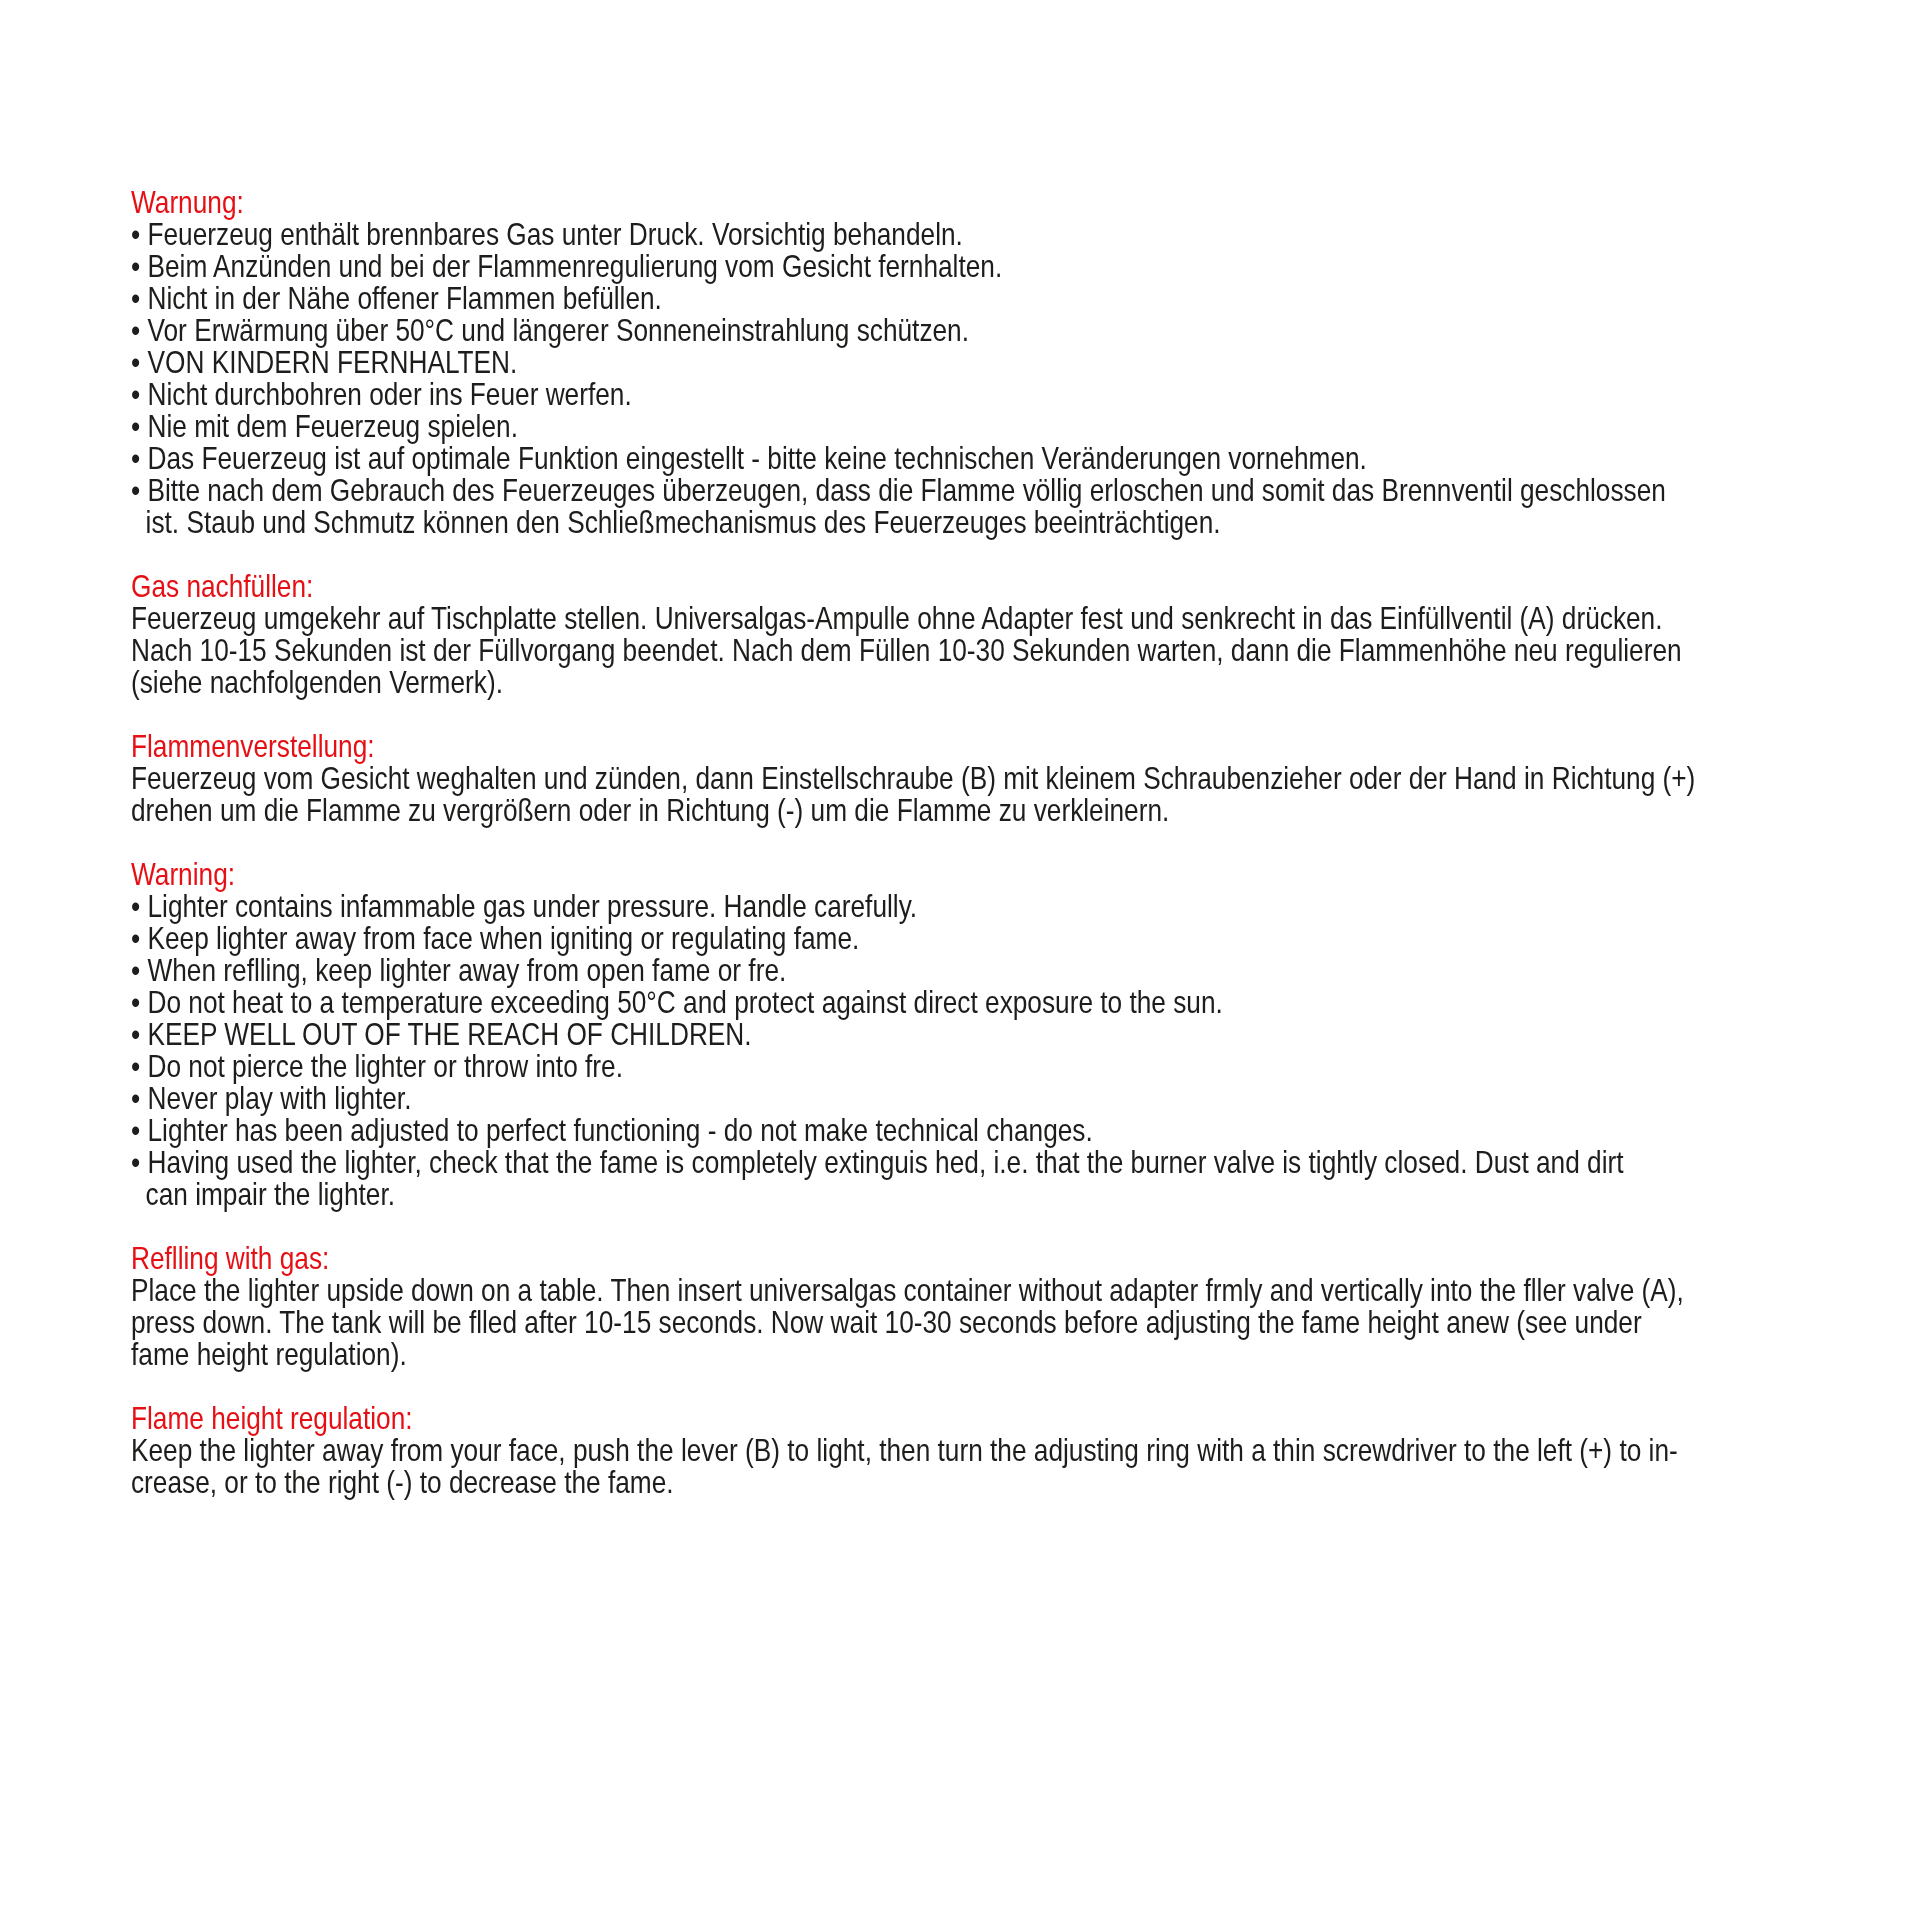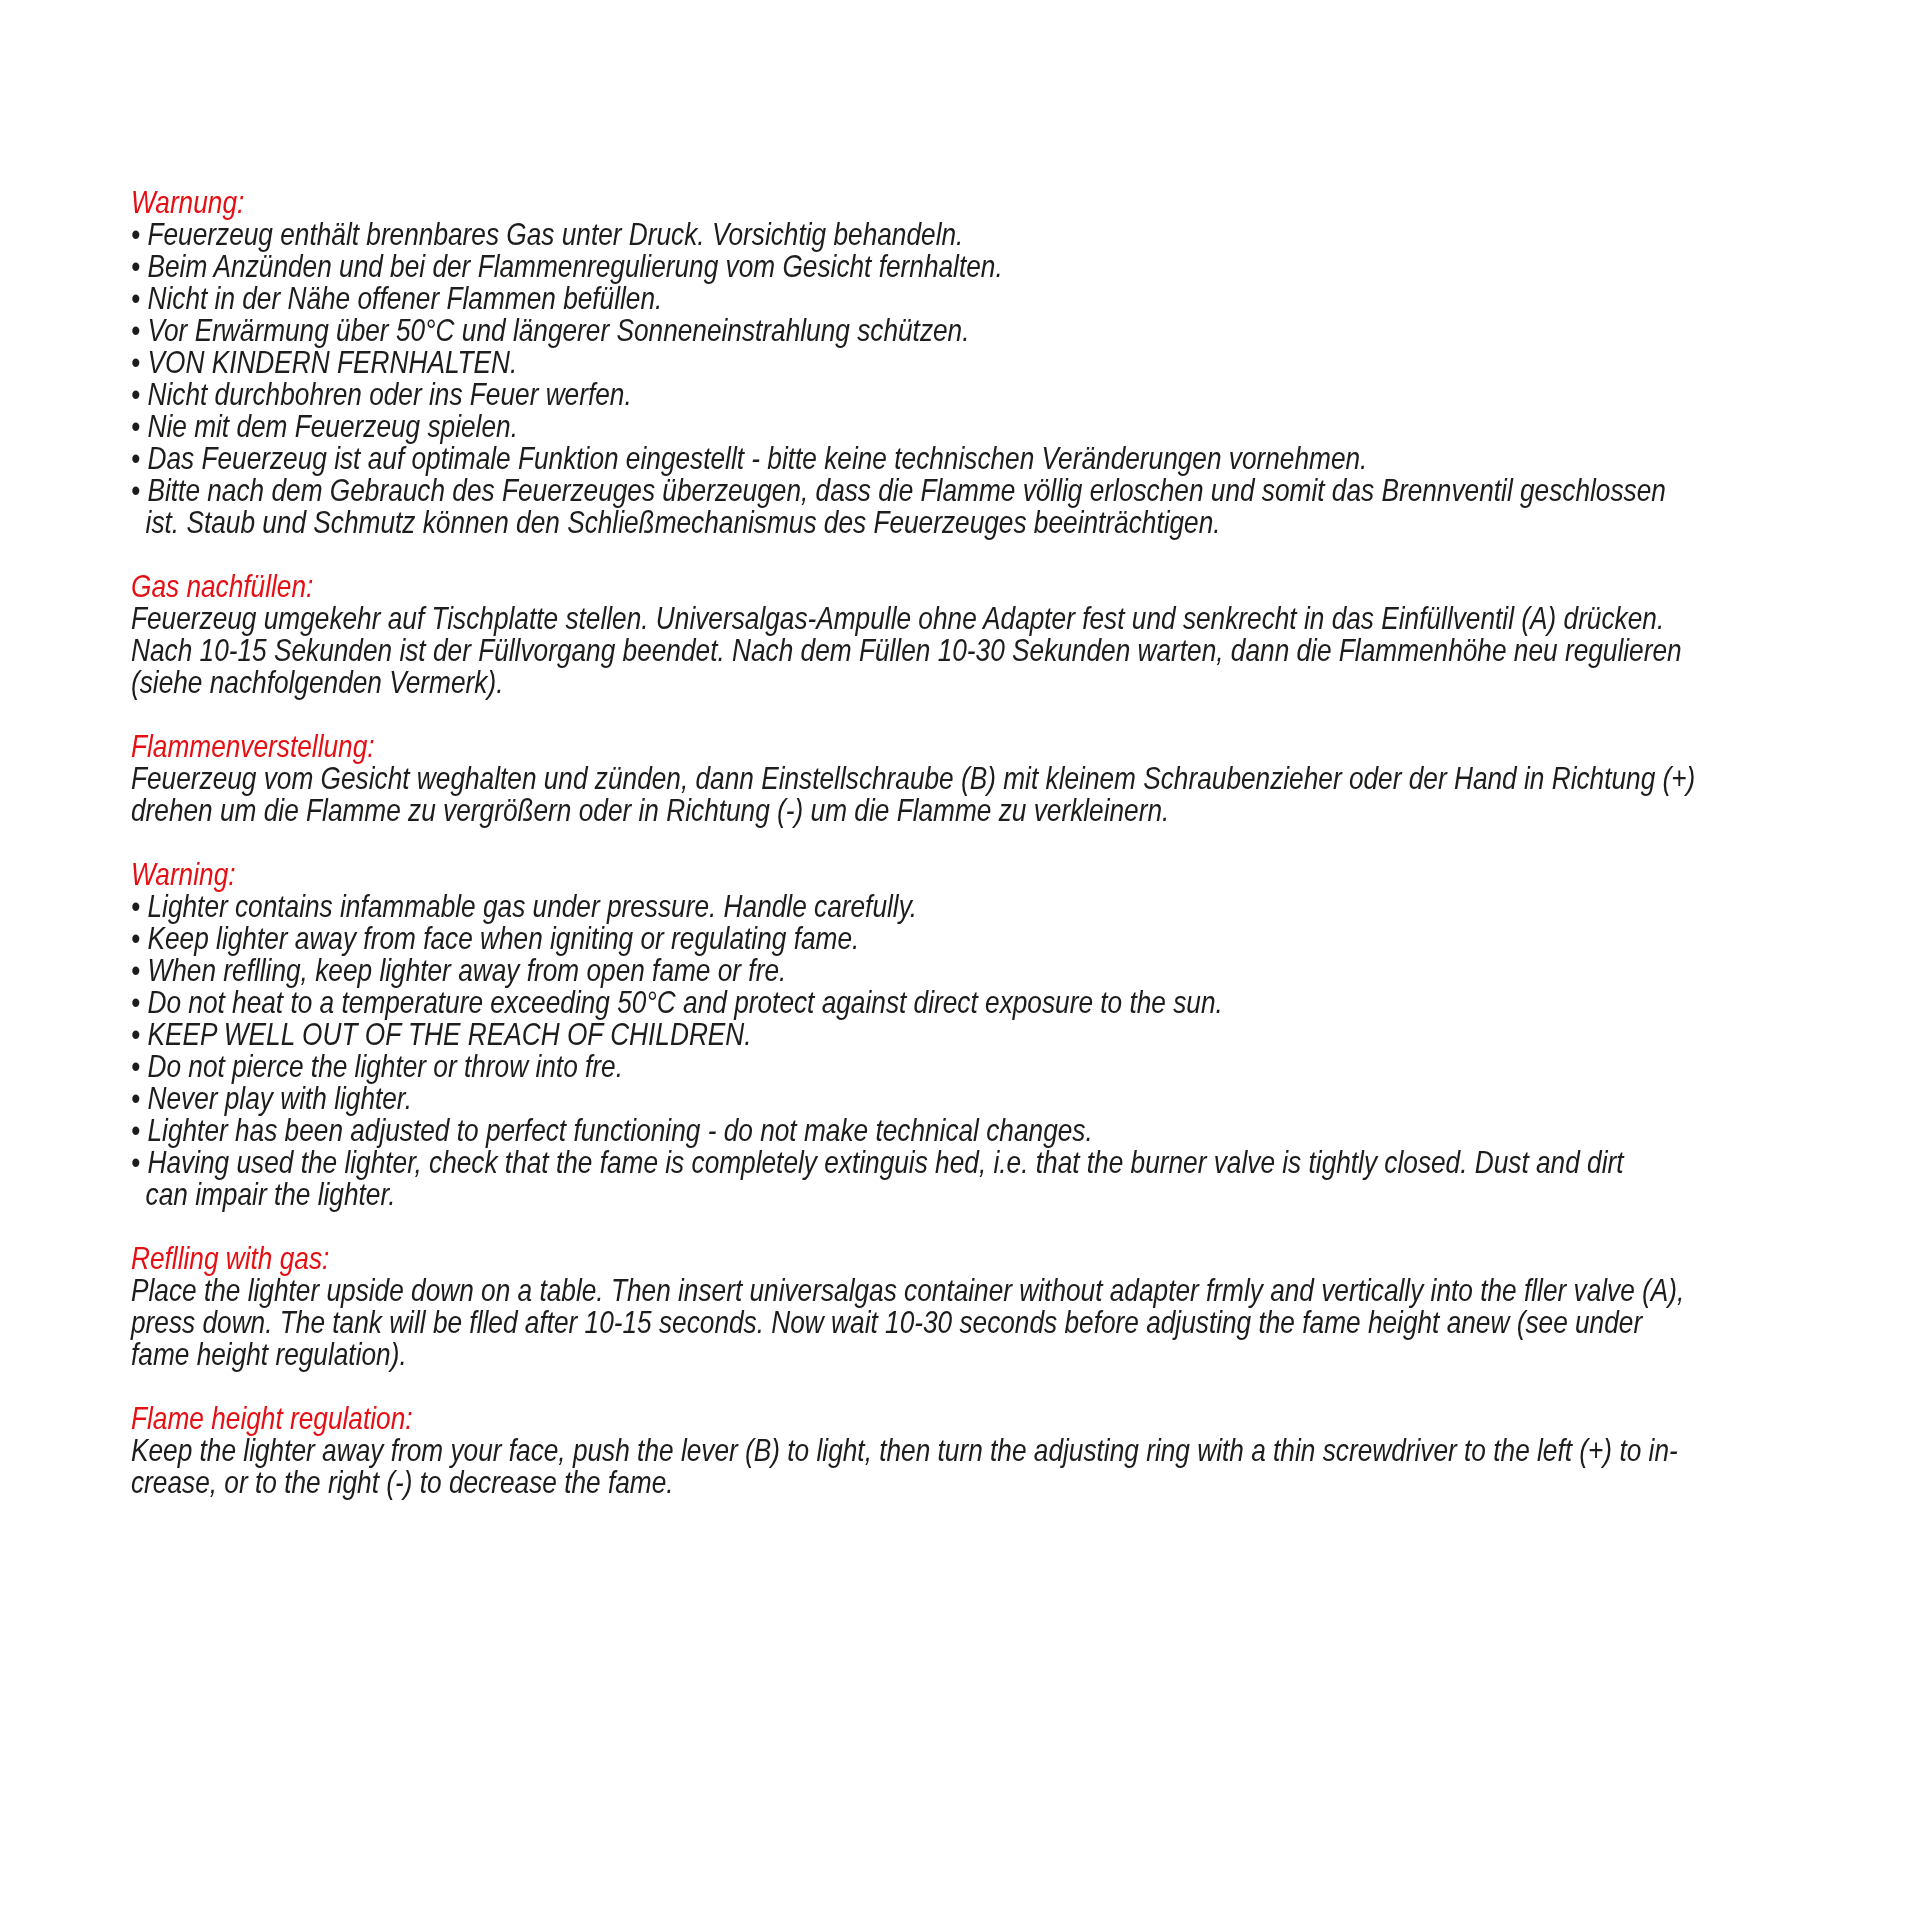--- a/index.html
+++ b/index.html
@@ -15,21 +15,20 @@
     width:1926px;
     height:1926px;
     overflow:hidden;
     font-family:"Liberation Sans", sans-serif;
   }
   .sheet{
     box-sizing:border-box;
     width:1926px;
     height:1926px;
     padding:186px 0 0 131px;
-    font-style:italic;
   }
   
   .textcol{
     width:2188px;
     transform:scaleX(0.82);
     transform-origin:0 0;
   }
   .heading,.line{
     font-size:32px;
     line-height:32px;

